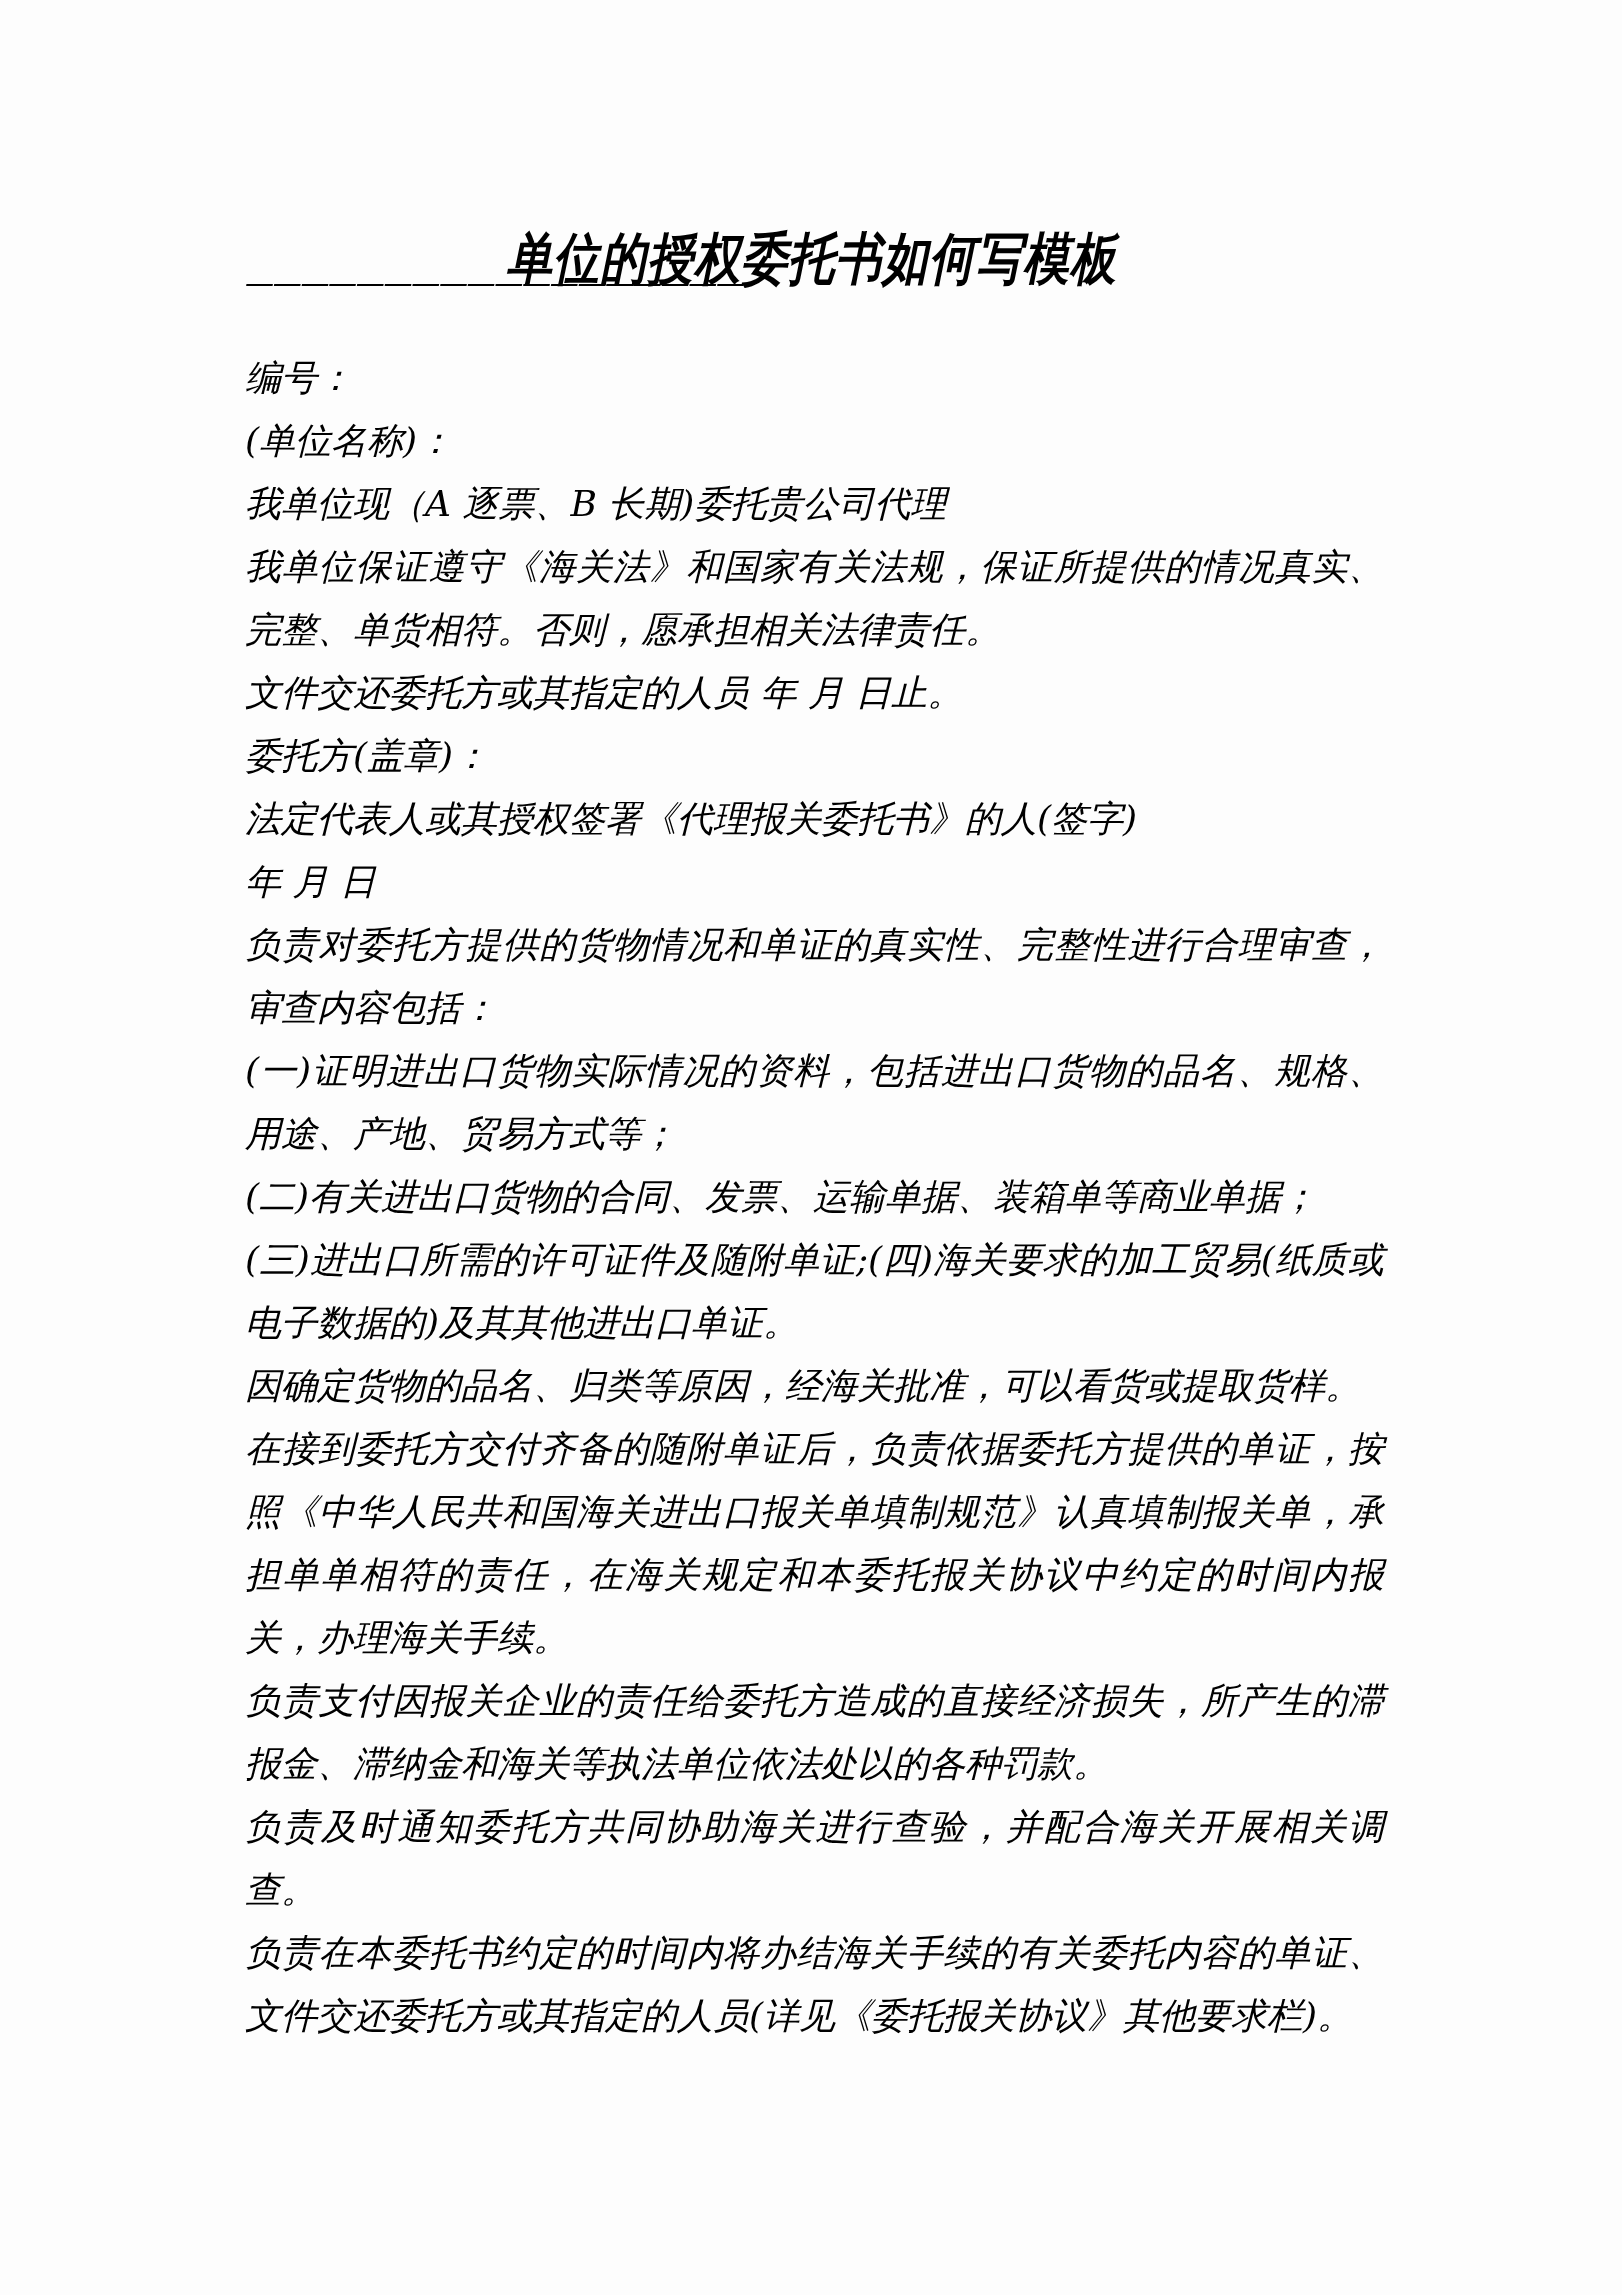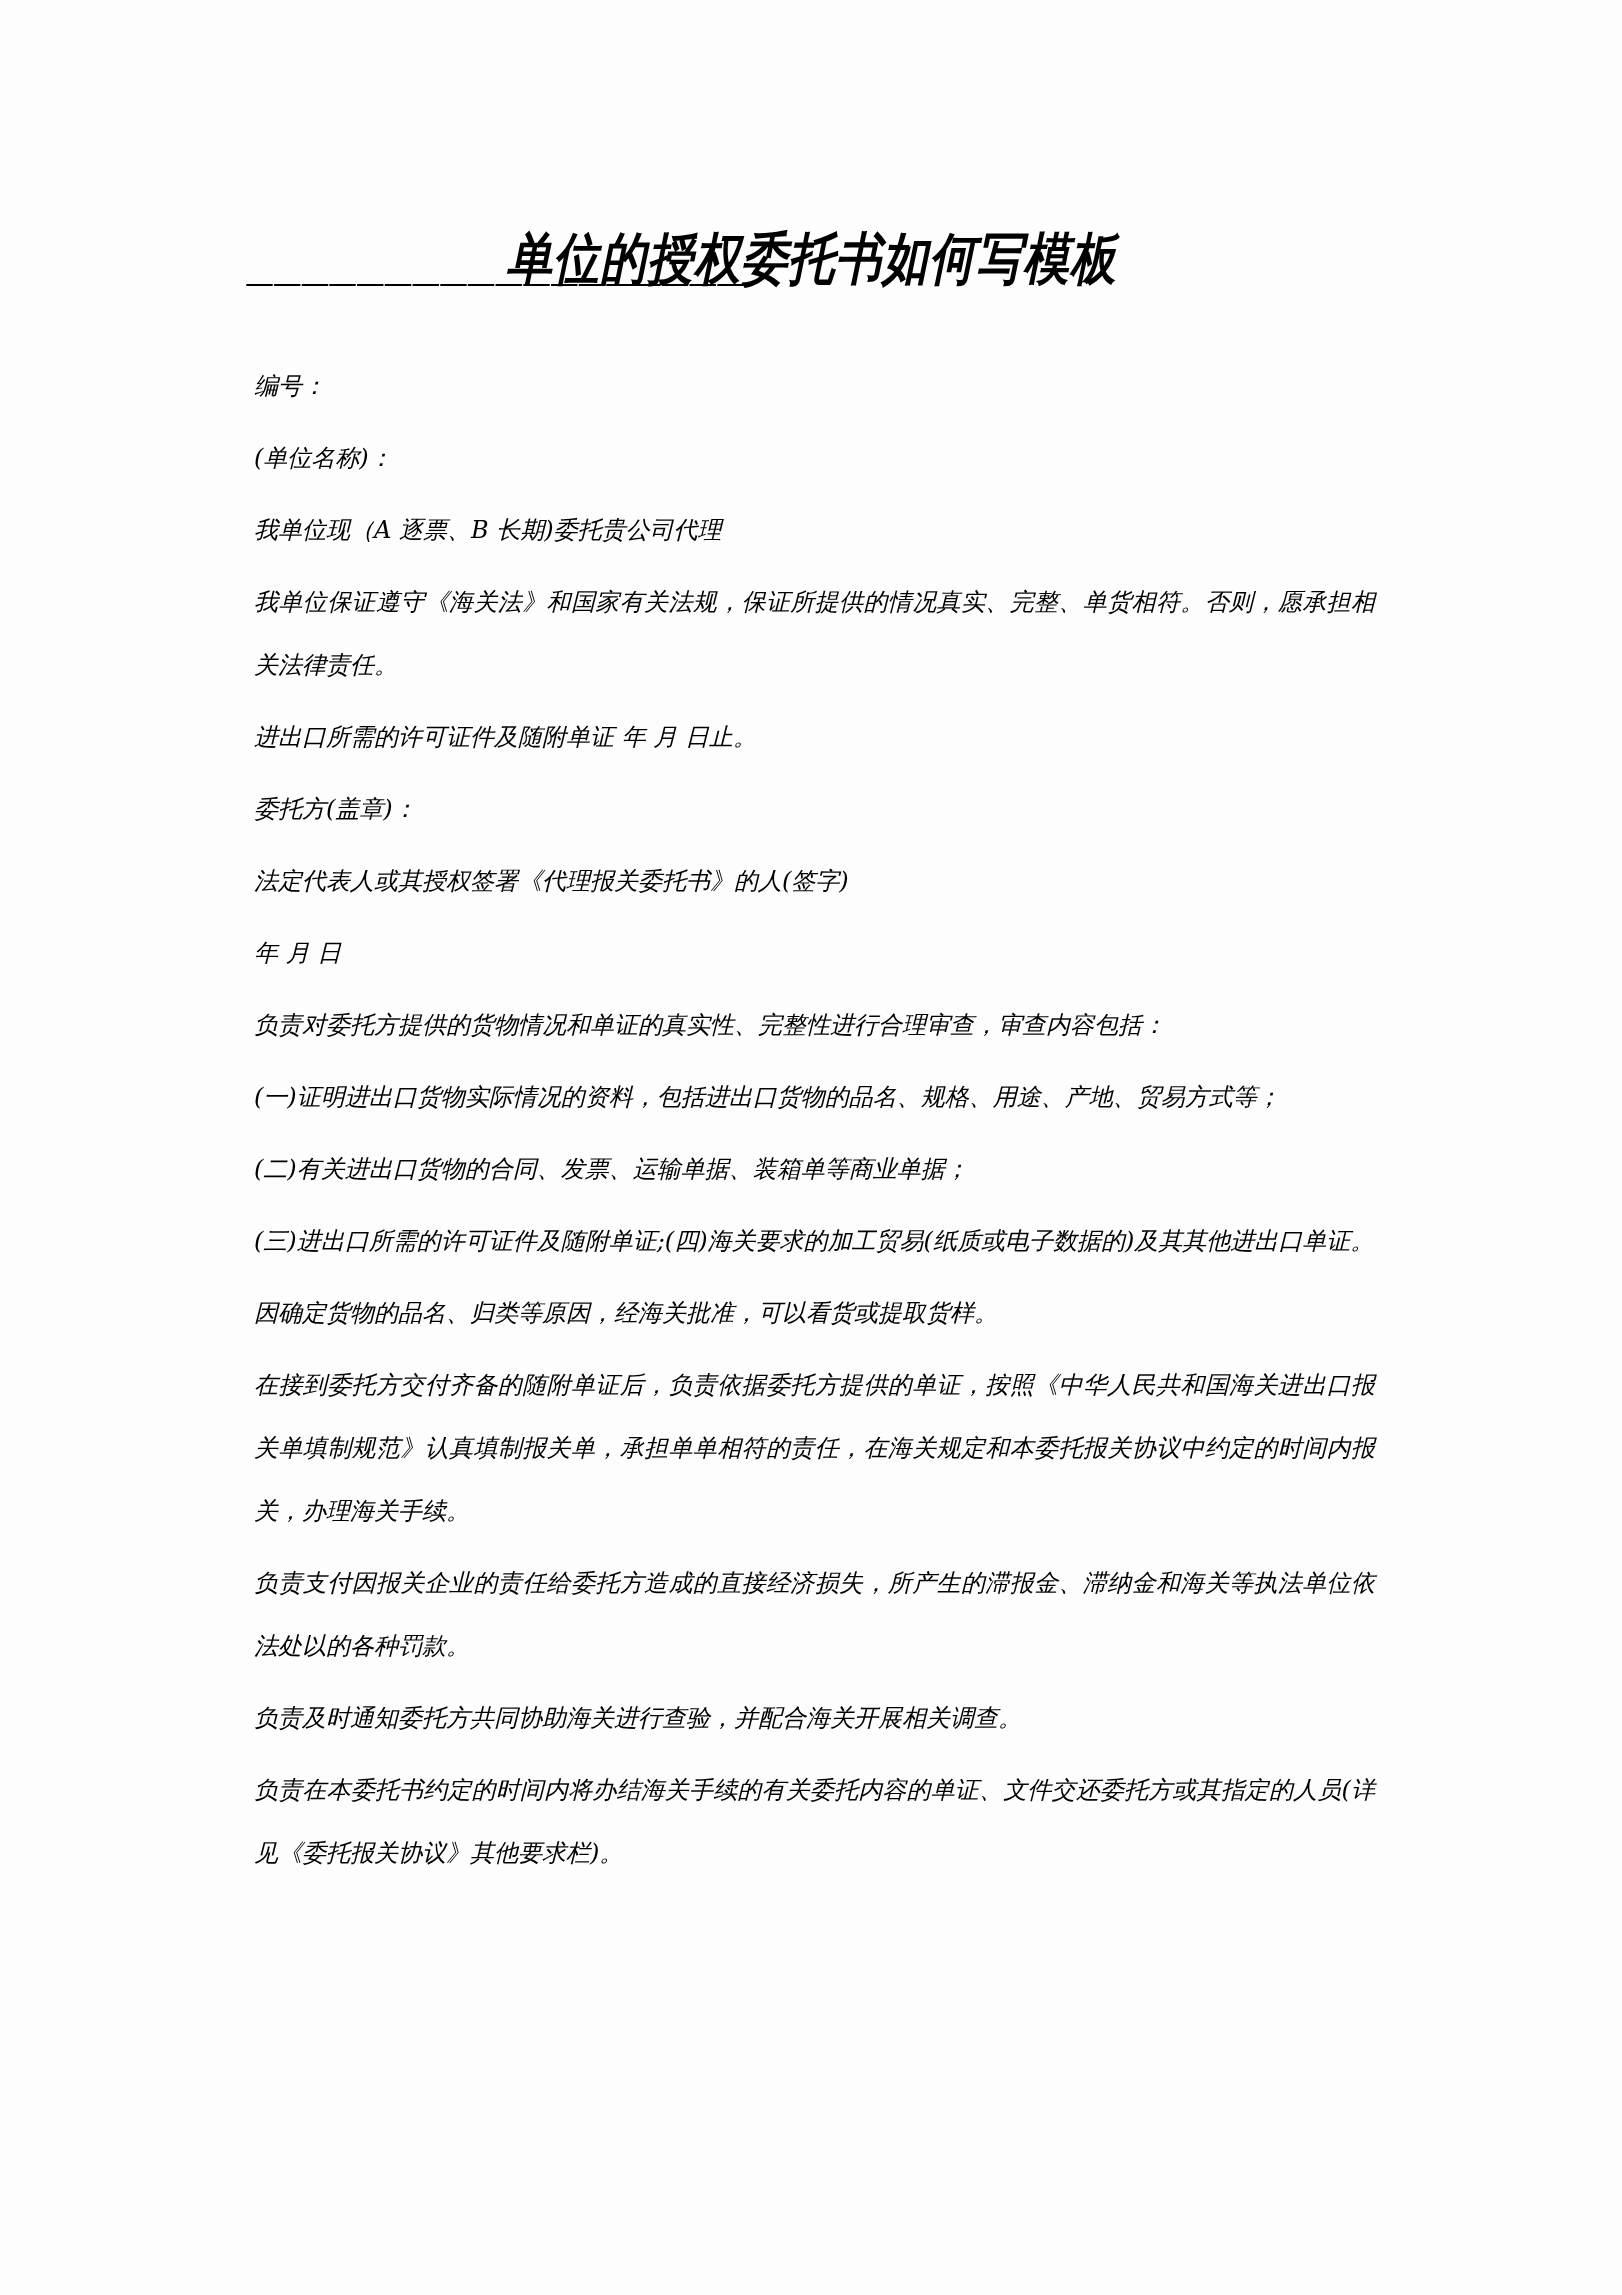--- a/index.html
+++ b/index.html
@@ -49,25 +49,25 @@
     white-space: nowrap;
     overflow: hidden;
   }
   .body-block {
     position: absolute;
     left: 245px;
     top: 346px;
     width: 1139px;
   }
   .para {
-    font-size: 24px;
+    font-size: 36px;
     line-height: 63px;
     text-align: justify;
     text-justify: inter-ideograph;
-    margin: 9px;
+    margin: 0;
     letter-spacing: 0px;
     word-break: break-all;
   }
   .para.full {
     text-align-last: justify;
   }
   .para.short {
     text-align-last: left;
   }
 </style>
@@ -78,21 +78,21 @@
 
   <h1 class="doc-title">单位的授权委托书如何写模板</h1>
 
   <div class="rule-line">——————————————————</div>
 
   <div class="body-block">
     <p class="para short">编号：</p>
     <p class="para short">(单位名称)：</p>
     <p class="para short">我单位现（A 逐票、B 长期)委托贵公司代理</p>
     <p class="para short">我单位保证遵守《海关法》和国家有关法规，保证所提供的情况真实、完整、单货相符。否则，愿承担相关法律责任。</p>
-    <p class="para short">进出口所需的许可证件及随附单证 年 月 日止。</p>
+    <p class="para short">文件交还委托方或其指定的人员 年 月 日止。</p>
     <p class="para short">委托方(盖章)：</p>
     <p class="para short">法定代表人或其授权签署《代理报关委托书》的人(签字)</p>
     <p class="para short">年 月 日</p>
     <p class="para short">负责对委托方提供的货物情况和单证的真实性、完整性进行合理审查，审查内容包括：</p>
     <p class="para short">(一)证明进出口货物实际情况的资料，包括进出口货物的品名、规格、用途、产地、贸易方式等；</p>
     <p class="para short">(二)有关进出口货物的合同、发票、运输单据、装箱单等商业单据；</p>
     <p class="para short">(三)进出口所需的许可证件及随附单证;(四)海关要求的加工贸易(纸质或电子数据的)及其其他进出口单证。</p>
     <p class="para short">因确定货物的品名、归类等原因，经海关批准，可以看货或提取货样。</p>
     <p class="para short">在接到委托方交付齐备的随附单证后，负责依据委托方提供的单证，按照《中华人民共和国海关进出口报关单填制规范》认真填制报关单，承担单单相符的责任，在海关规定和本委托报关协议中约定的时间内报关，办理海关手续。</p>
     <p class="para short">负责支付因报关企业的责任给委托方造成的直接经济损失，所产生的滞报金、滞纳金和海关等执法单位依法处以的各种罚款。</p>

